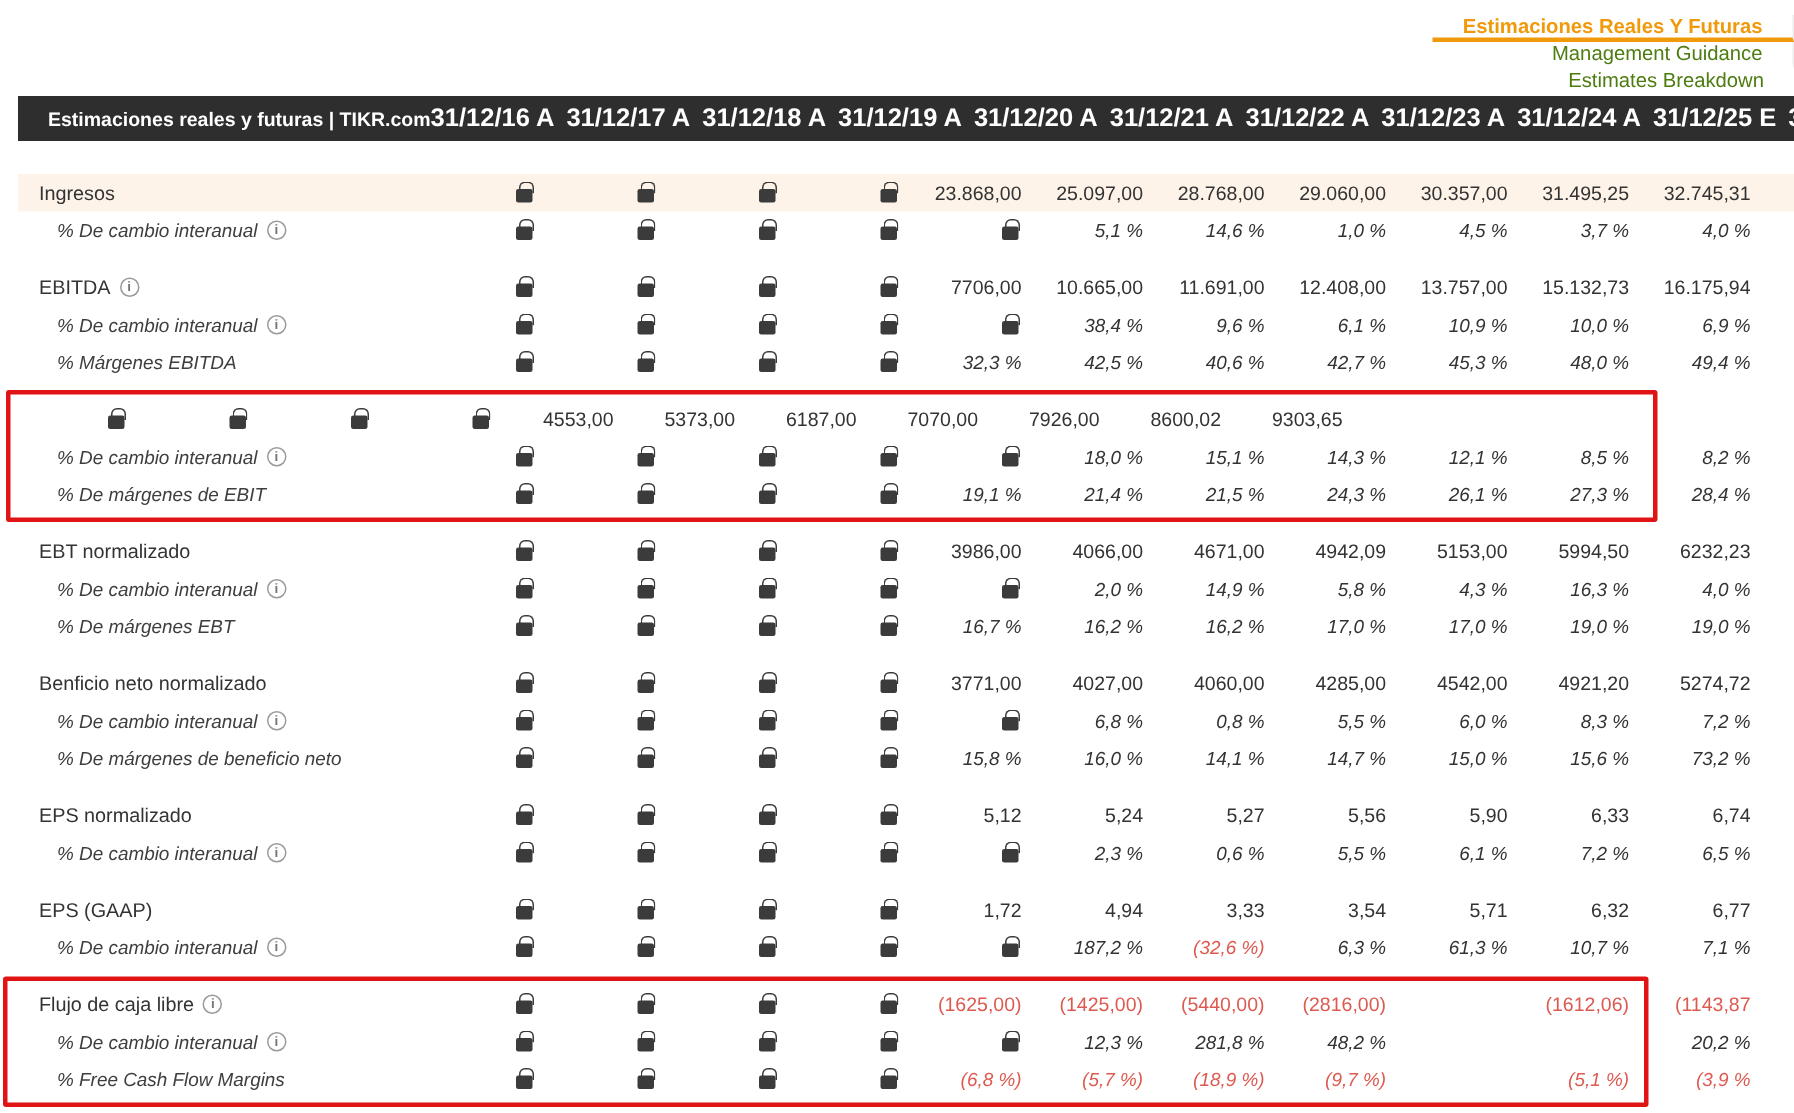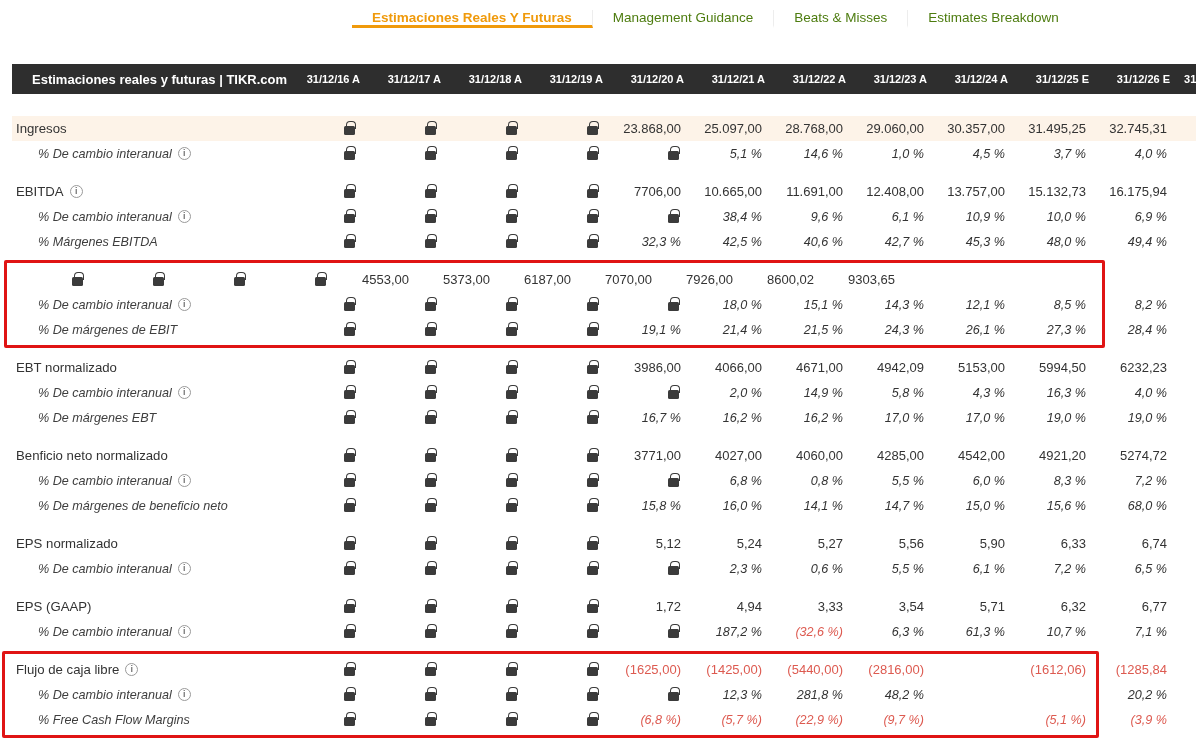--- a/index.html
+++ b/index.html
@@ -11,44 +11,44 @@
     font-family: "Liberation Sans", "DejaVu Sans", sans-serif;
   }
   :root {
     --accent: #F09A0B;
     --neg: #DD5A50;
     --annot: #E01414;
     --header-bg: #2E2E2E;
     --peach: #FDF3E8;
     --ink: #333333;
   }
-  .tabbar { display: flex; align-items: flex-start; height: 42px; margin: 10px 0 0 352px; }
+  .tabbar { display: flex; align-items: flex-end; height: 42px; margin: 10px 0 0 352px; flex-direction: column; }
   .tab {
     display: flex; align-items: center;
     padding: 0 20px; font-size: 13.5px; color: #4d7c0f;
     border-bottom: 3px solid transparent; cursor: pointer; white-space: nowrap;
     border-right: 1px solid #ededed;
   }
   .tab:last-child { border-right: none; }
   .tab.active { color: var(--accent); border-bottom-color: var(--accent); font-weight: bold; }
 
   .table-wrap { position: relative; margin: 12px 0 0 12px; width: 1250px; }
   .thead {
     display: flex; height: 30px; align-items: center;
     background: var(--header-bg); color: #fff; font-weight: bold;
   }
   .th-title { flex: 0 0 272px; padding-left: 20px; font-size: 13px; white-space: nowrap; }
-  .th { flex: 0 0 81px; text-align: right; padding-right: 8px; font-size: 11px; white-space: nowrap; }
+  .th { flex: 0 0 81px; text-align: right; padding-right: 8px; font-size: 17px; white-space: nowrap; }
   .th.cut { text-align: left; padding-left: 6px; padding-right: 0; }
 
   .tbody { padding-top: 22px; }
   .group { margin-bottom: 13px; position: relative; }
   .row { display: flex; height: 25px; align-items: center; color: var(--ink); }
   .row.highlight { background: var(--peach); }
-  .label { flex: 0 0 272px; padding-left: 4px; display: flex; align-items: center; font-size: 13.2px; white-space: nowrap; }
+  .label { flex: 0 0 272px; padding-left: 14px; display: flex; align-items: center; font-size: 13.2px; white-space: nowrap; }
   .row.sub .label { padding-left: 26px; font-style: italic; font-size: 12.6px; color: #3e3e3e; align-items: center; }
   .cell {
     flex: 0 0 81px; display: flex; justify-content: flex-end; align-items: center;
     padding-right: 8px; white-space: nowrap; font-size: 13px;
   }
   .row.sub .cell { font-style: italic; font-size: 12.6px; }
   .cell.neg { color: var(--neg); }
 
   .lock {
     position: relative; display: inline-block;
@@ -76,21 +76,20 @@
   }
   .group.fcf .annot { left: -10px; width: 1097px; top: -6px; height: calc(100% + 12px); }
 </style>
 </head>
 <body>
 
 <div class="page">
   <div class="tabbar" id="tabbar">
       <div class="tab active">Estimaciones Reales Y Futuras</div>
       <div class="tab">Management Guidance</div>
-      <div class="tab">Beats &amp; Misses</div>
       <div class="tab">Estimates Breakdown</div>
     </div>
 
   <div class="table-wrap">
     <div class="thead" id="thead">
       <div class="th-title">Estimaciones reales y futuras | TIKR.com</div>
     <div class="th">31/12/16 A</div>
         <div class="th">31/12/17 A</div>
         <div class="th">31/12/18 A</div>
         <div class="th">31/12/19 A</div>
@@ -467,21 +466,21 @@
             </div>
             <div class="cell">
               <span class="lock"></span>
             </div>
             <div class="cell">15,8 %</div>
             <div class="cell">16,0 %</div>
             <div class="cell">14,1 %</div>
             <div class="cell">14,7 %</div>
             <div class="cell">15,0 %</div>
             <div class="cell">15,6 %</div>
-            <div class="cell">68,0 %</div>
+            <div class="cell">73,2 %</div>
             <div class="cell"></div>
           </div>
         </div>
         <div class="group">
           <div class="row">
             <div class="label">
               <span>EPS normalizado</span>
             </div>
             <div class="cell">
               <span class="lock"></span>
@@ -605,21 +604,21 @@
             </div>
             <div class="cell">
               <span class="lock"></span>
             </div>
             <div class="cell neg">(1625,00)</div>
             <div class="cell neg">(1425,00)</div>
             <div class="cell neg">(5440,00)</div>
             <div class="cell neg">(2816,00)</div>
             <div class="cell"></div>
             <div class="cell neg">(1612,06)</div>
-            <div class="cell neg">(1285,84</div>
+            <div class="cell neg">(1143,87</div>
             <div class="cell"></div>
           </div>
           <div class="row sub">
             <div class="label">
               <span>% De cambio interanual</span>
               <span class="info">i</span>
             </div>
             <div class="cell">
               <span class="lock"></span>
             </div>
@@ -654,21 +653,21 @@
               <span class="lock"></span>
             </div>
             <div class="cell">
               <span class="lock"></span>
             </div>
             <div class="cell">
               <span class="lock"></span>
             </div>
             <div class="cell neg">(6,8 %)</div>
             <div class="cell neg">(5,7 %)</div>
-            <div class="cell neg">(22,9 %)</div>
+            <div class="cell neg">(18,9 %)</div>
             <div class="cell neg">(9,7 %)</div>
             <div class="cell"></div>
             <div class="cell neg">(5,1 %)</div>
             <div class="cell neg">(3,9 %</div>
             <div class="cell"></div>
           </div>
           <div class="annot"></div>
         </div>
       </div>
   </div>

